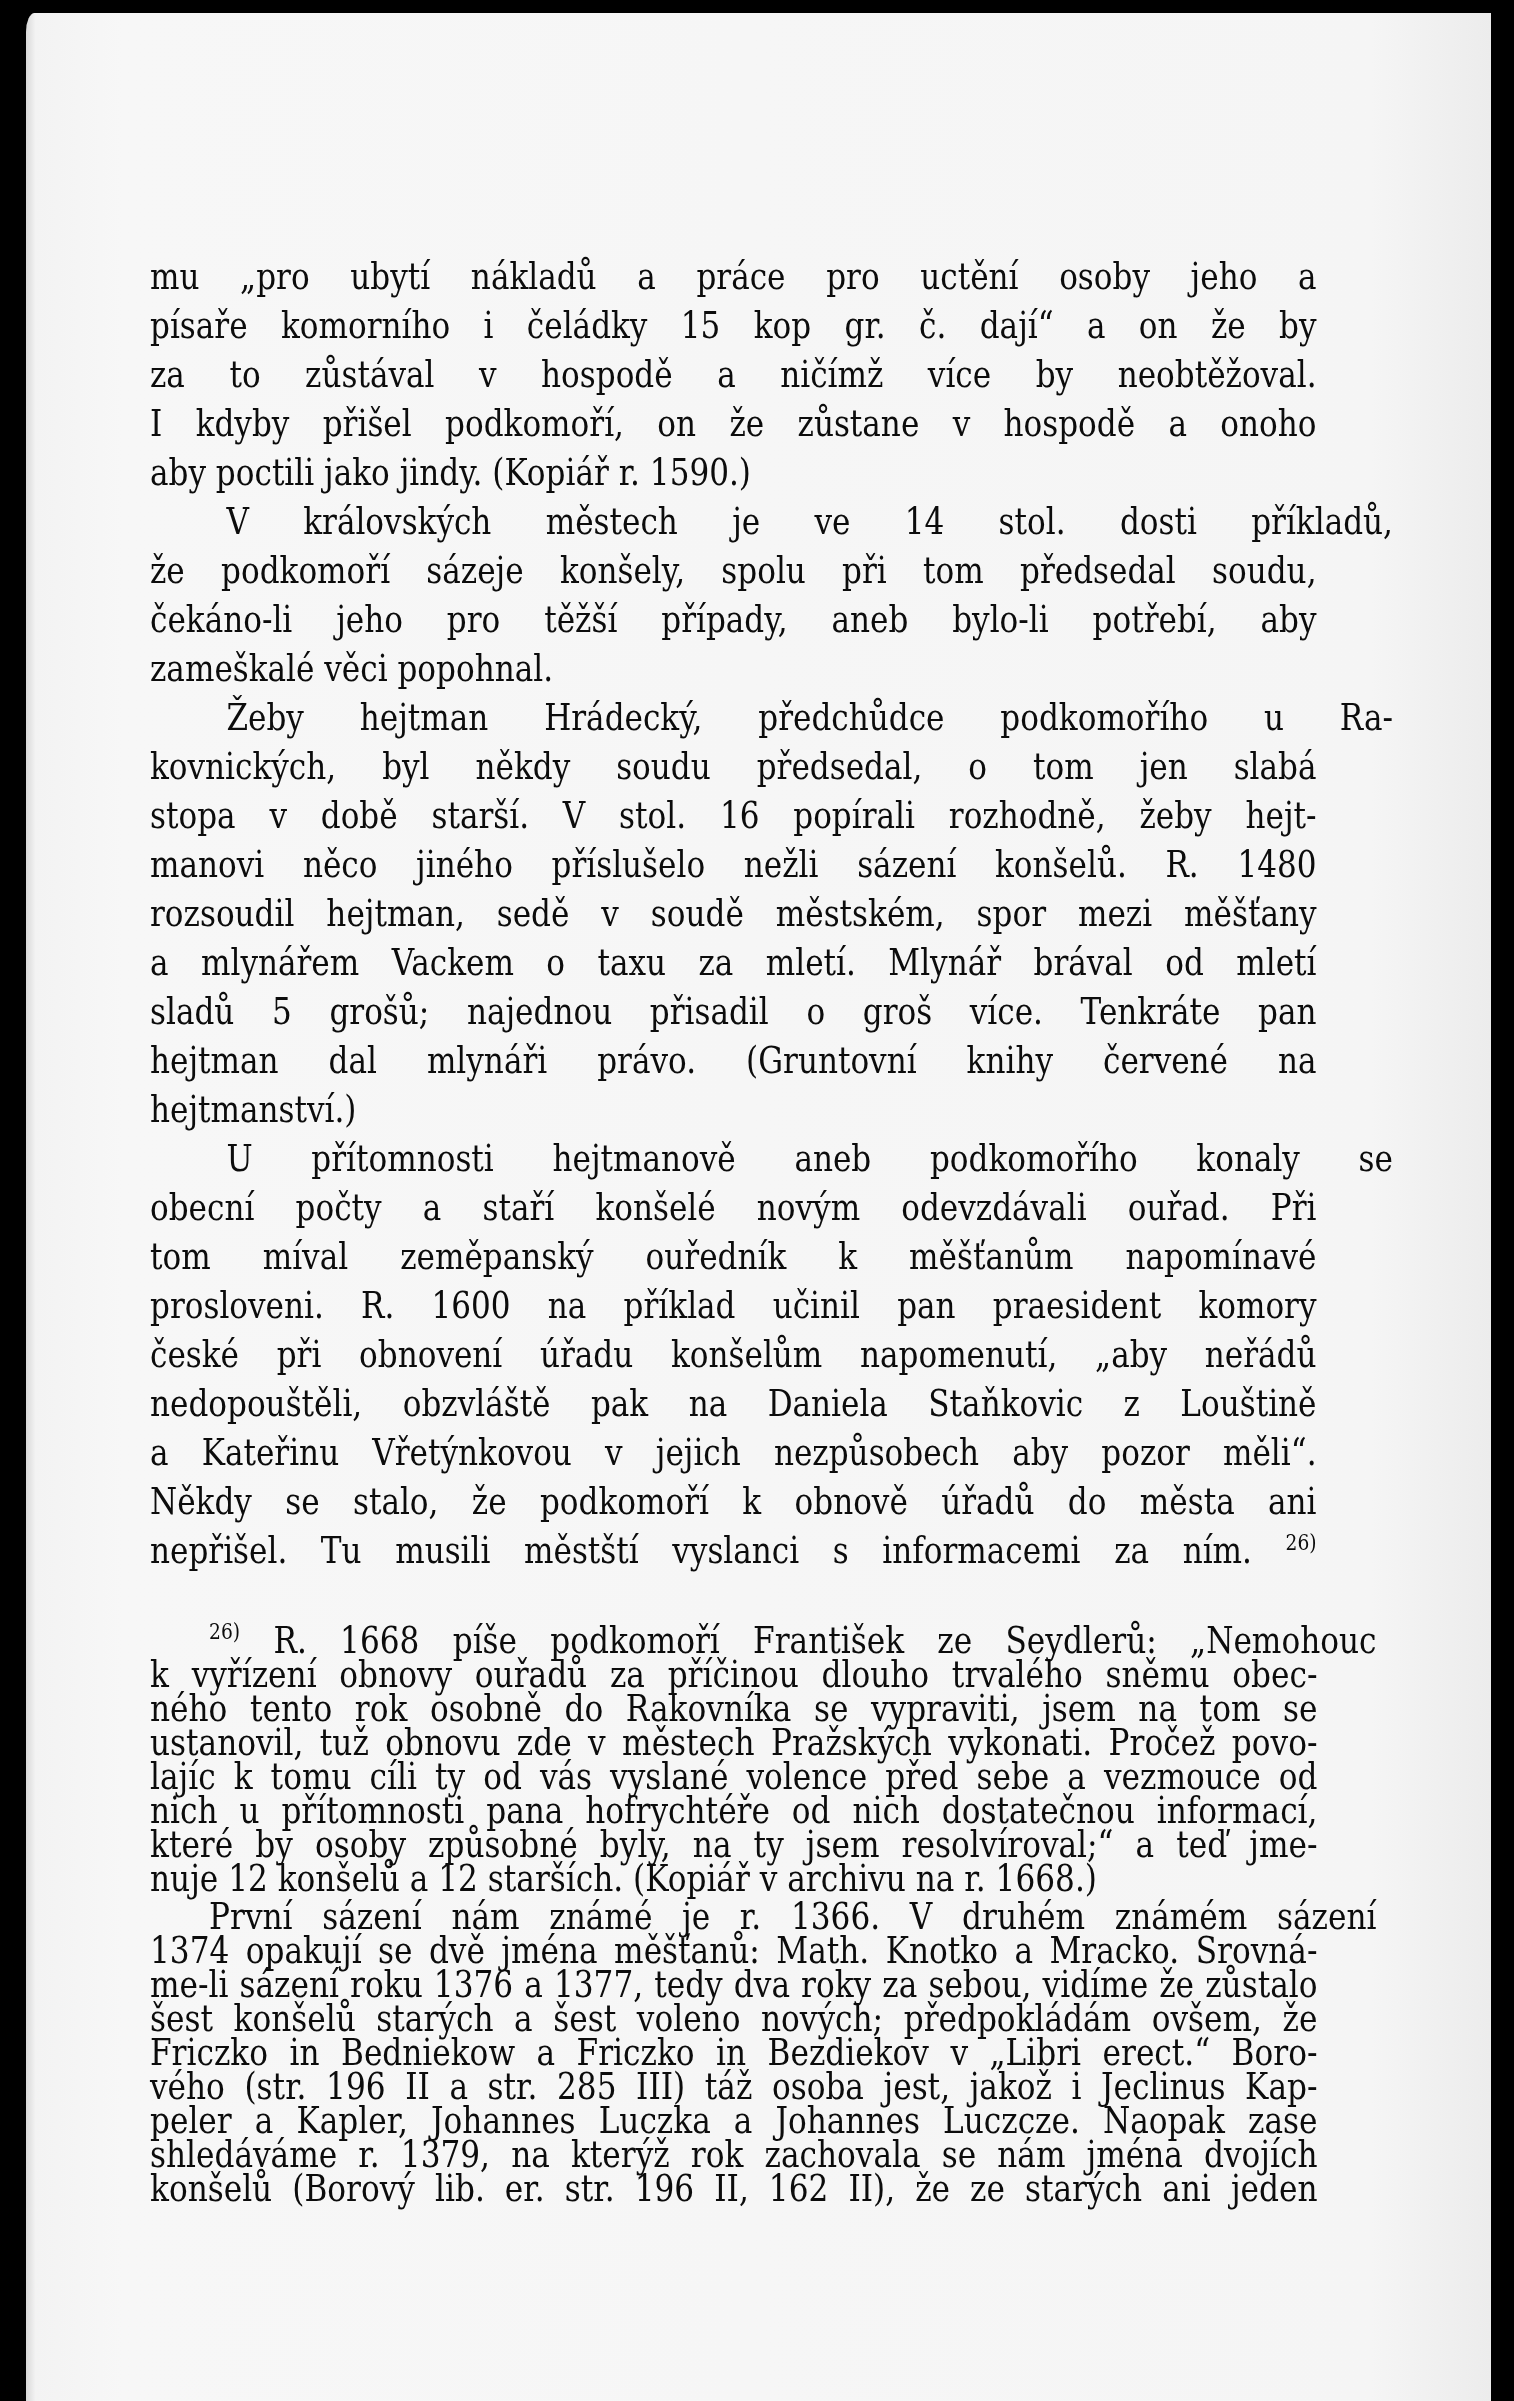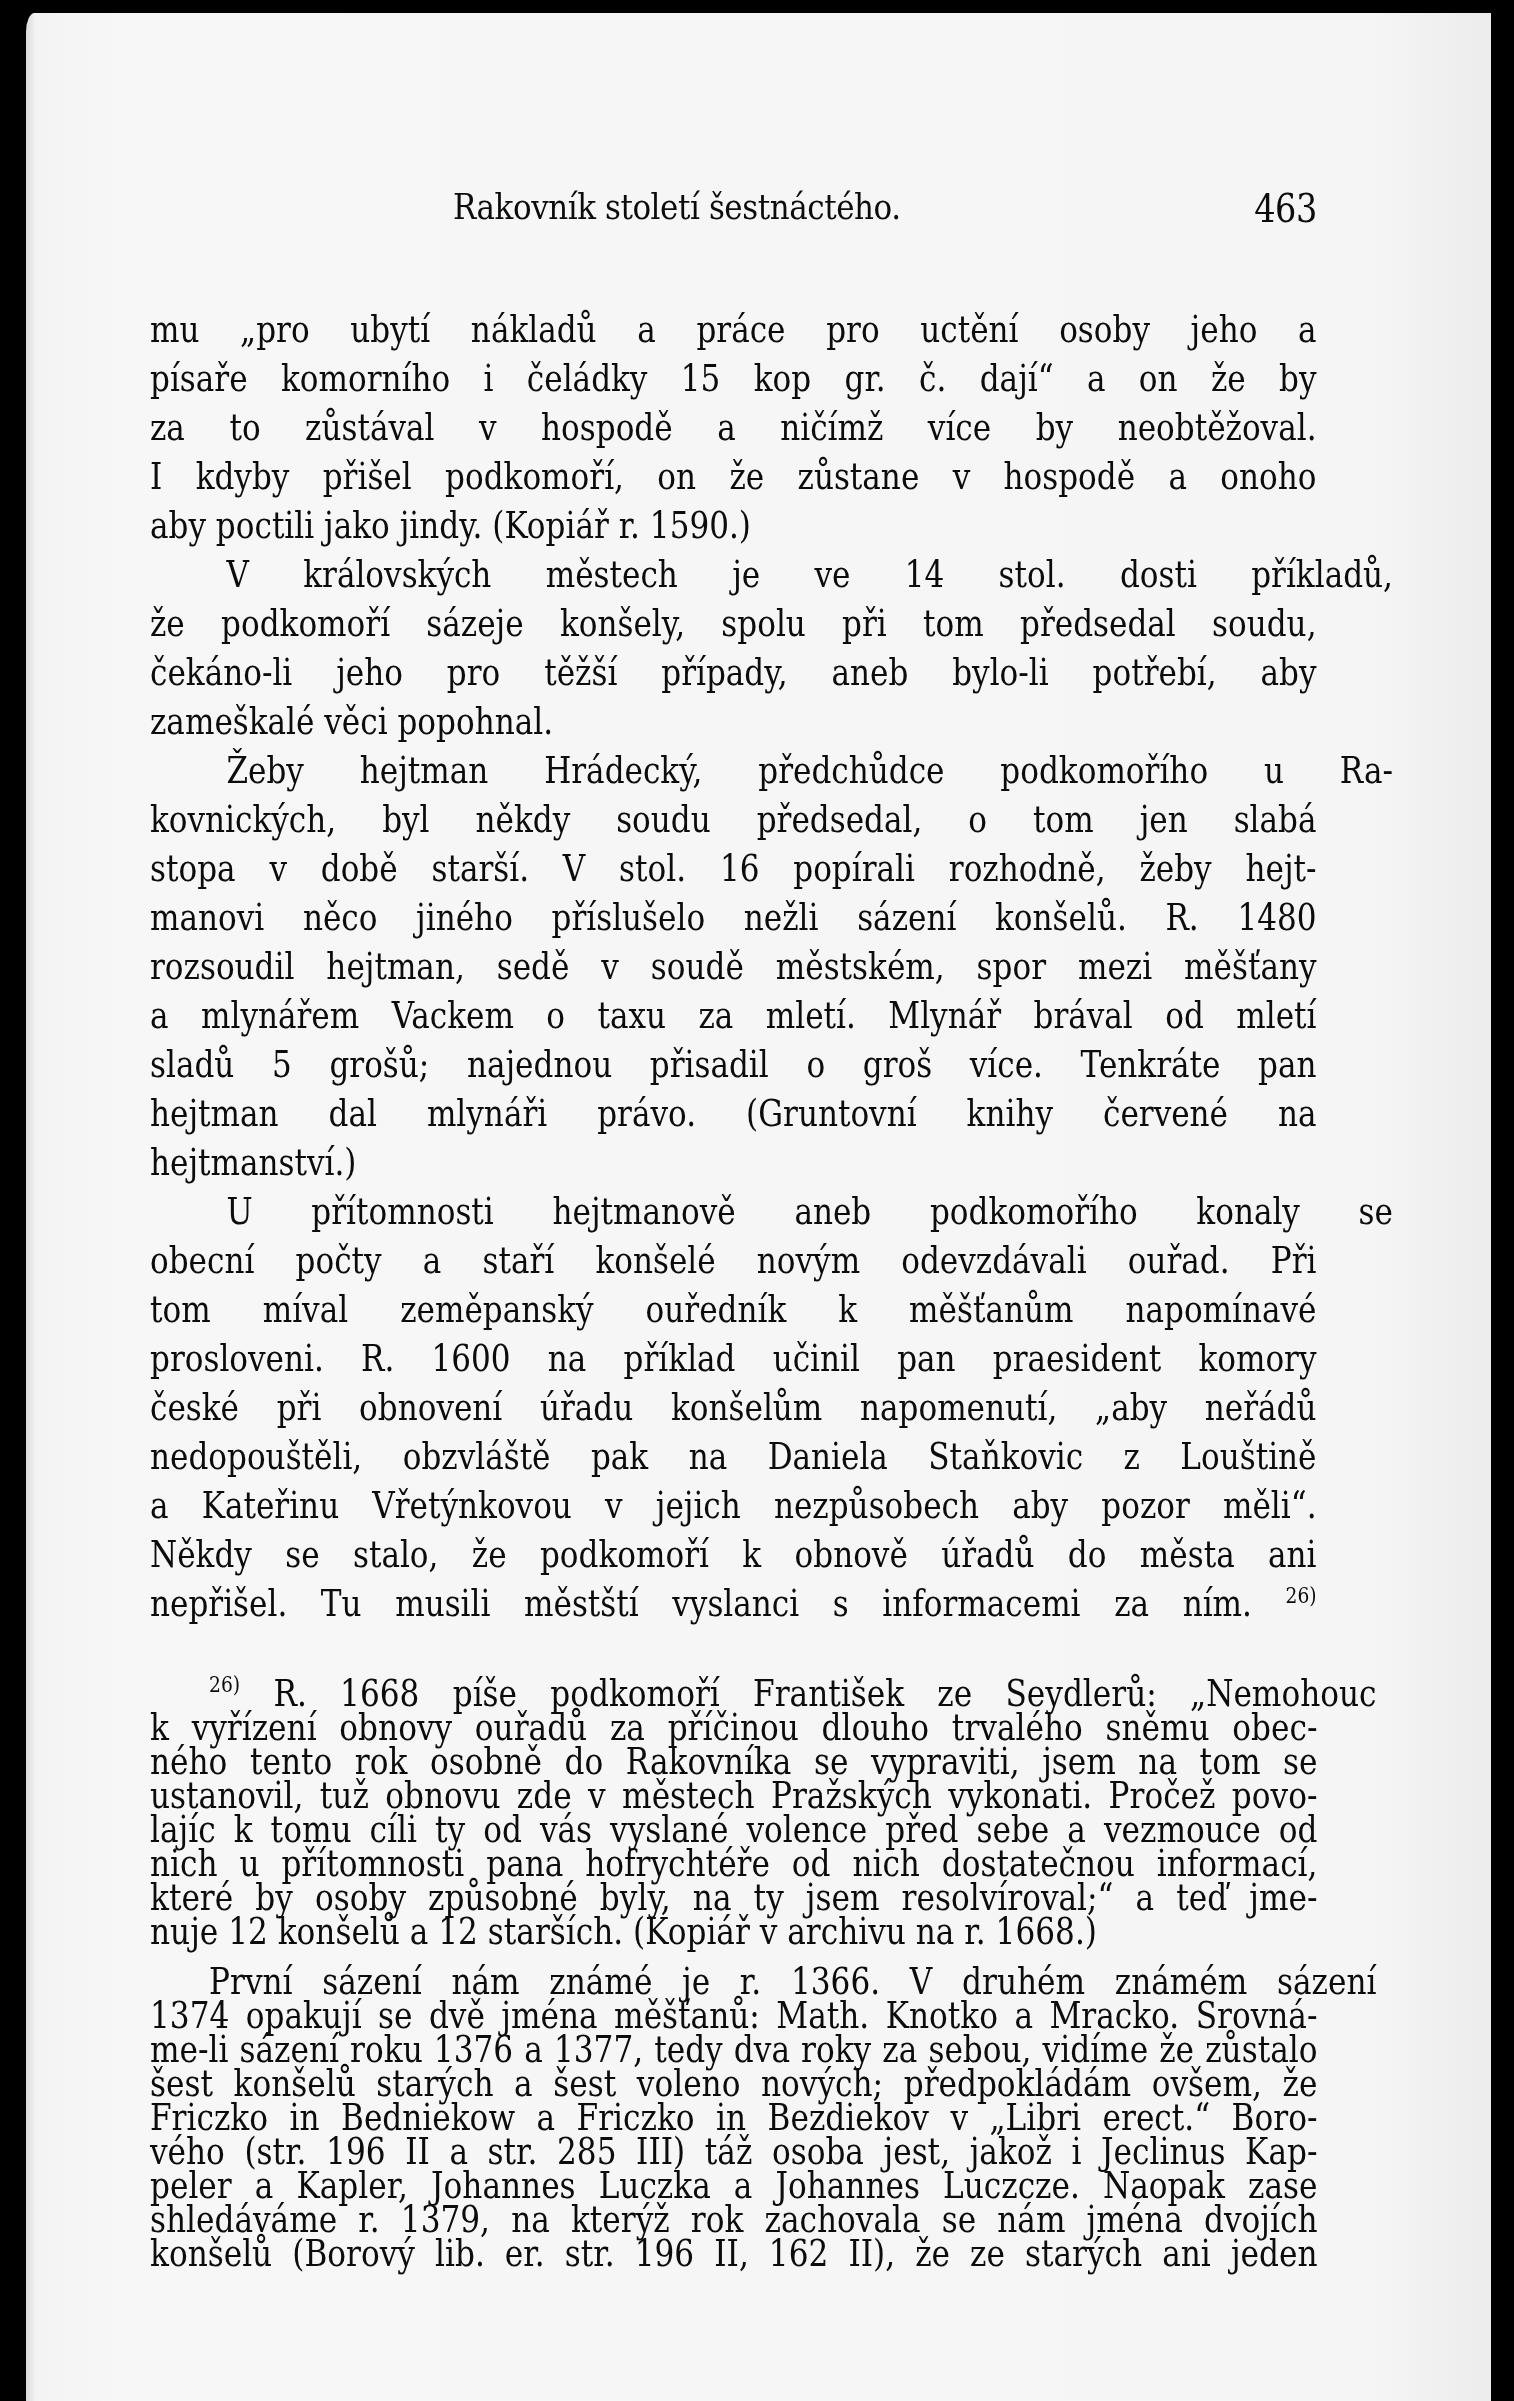--- a/index.html
+++ b/index.html
@@ -82,33 +82,29 @@
   }
   .footnotes .indent {
     padding-left: 72px;
   }
   sup {
     font-size: 0.6em;
     line-height: 0;
     vertical-align: super;
   }
   .fn-para + .fn-para {
-    margin-top: 16px;
+    margin-top: 4px;
   }
 </style>
 </head>
 <body>
 
 <div class="paper">
   <div class="page">
 
-    <div class="running-head">
-      <span class="title">Rakovník století šestnáctého.</span>
-      <span class="pageno">463</span>
-    </div>
 
     <div class="body-text">
 
       <div>
         <span class="line">mu „pro ubytí nákladů a práce pro uctění osoby jeho a</span>
         <span class="line">písaře komorního i čeládky 15 kop gr. č. dají“ a on že by</span>
         <span class="line">za to zůstával v hospodě a ničímž více by neobtěžoval.</span>
         <span class="line">I kdyby přišel podkomoří, on že zůstane v hospodě a onoho</span>
         <span class="line last">aby poctili jako jindy. (Kopiář r. 1590.)</span>
       </div>

